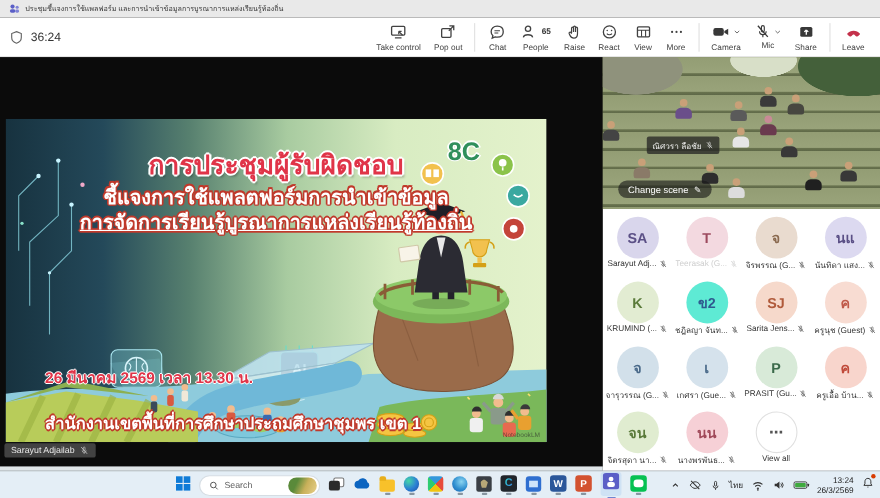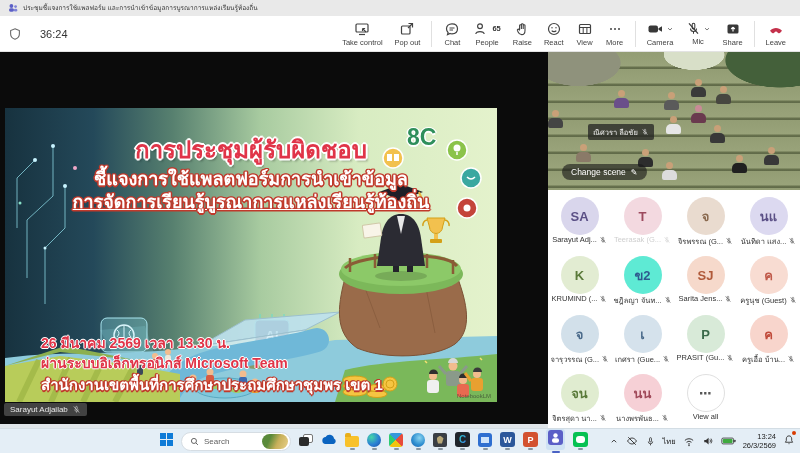--- a/index.html
+++ b/index.html
@@ -8,21 +8,21 @@
 
   
   #titlebar { position:absolute; left:0; top:0; width:800px; height:16px;
     background:#e9e9e9; display:flex; align-items:center; gap:5px; padding:0 8px; }
   #titlebar .t-title { font-size:6.5px; color:#333; white-space:nowrap; }
 
   
   #toolbar { position:absolute; left:0; top:16px; width:800px; height:36px;
     background:#fff; border-bottom:1px solid #e3e3e3; display:flex; align-items:center; padding:0 8px; }
   .tb-left { display:flex; align-items:center; gap:6px; color:#555; }
-  .tb-timer { font-size:11px; color:#333;margin-left:12px; }
+  .tb-timer { font-size:11px; color:#333; }
   .tb-right { margin-left:auto; display:flex; align-items:center; }
   .tb-btn { display:flex; flex-direction:column; align-items:center; justify-content:center;
     gap:1px; padding:0 6px; cursor:default; min-width:30px; }
   .tb-btn .lbl { font-size:7.5px; color:#424242; white-space:nowrap; }
   .tb-btn svg { display:block; }
   .tb-ico-row { display:flex; align-items:center; gap:2px; }
   .tb-div { width:1px; height:26px; background:#e0e0e0; margin:0 5px; }
   .ppl-badge { font-size:7.5px; font-weight:bold; color:#333; margin-left:1px; }
 
   
@@ -433,21 +433,20 @@
         <circle cx="385" cy="276" r="7" fill="#f5c542" stroke="#d4a017"></circle>
           <circle cx="385" cy="276" r="4" fill="none" stroke="#d4a017"></circle>
       </g>
     </svg>
 
     <div class="sl-txt" id="sl-t1">การประชุมผู้รับผิดชอบ</div>
     <div class="sl-txt" id="sl-t2">ชี้แจงการใช้แพลตฟอร์มการนำเข้าข้อมูล</div>
     <div class="sl-txt" id="sl-t3">การจัดการเรียนรู้บูรณาการแหล่งเรียนรู้ท้องถิ่น</div>
     <div id="sl-8c">8C</div>
     <div class="sl-date" id="sl-d1">26 มีนาคม 2569 เวลา 13.30 น.</div>
-    <div class="sl-date" id="sl-d2">ผ่านระบบอิเล็กทรอนิกส์ Microsoft Team</div>
     <div class="sl-date" id="sl-d3">สำนักงานเขตพื้นที่การศึกษาประถมศึกษาชุมพร เขต 1</div>
     <div id="sl-wm">NotebookLM</div>
   </div>
 
   <div id="presenter-pill">
     <span>Sarayut Adjailab</span>
     <svg width="9" height="9" viewBox="0 0 16 16" style="color:#ccc">
         <use href="#ic-micoff"></use>
       </svg>
   </div>

